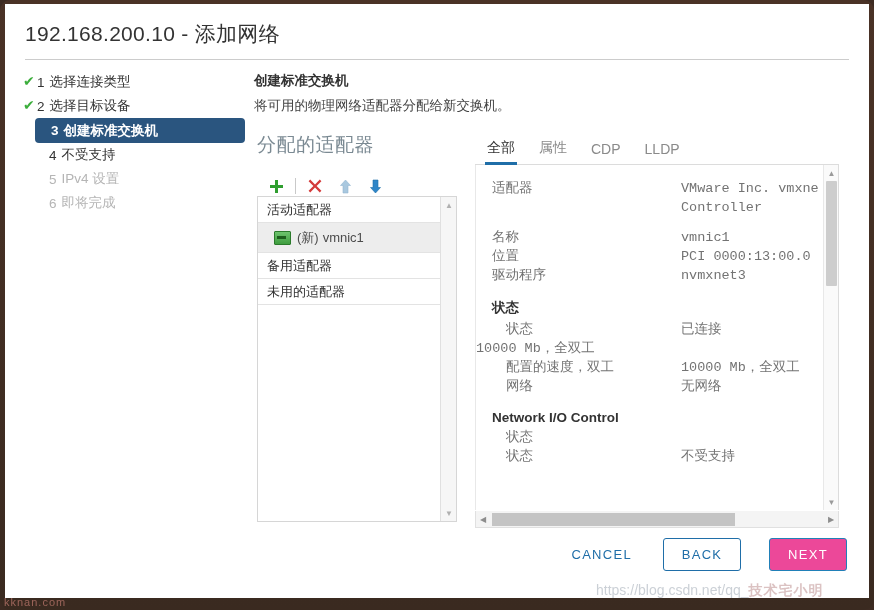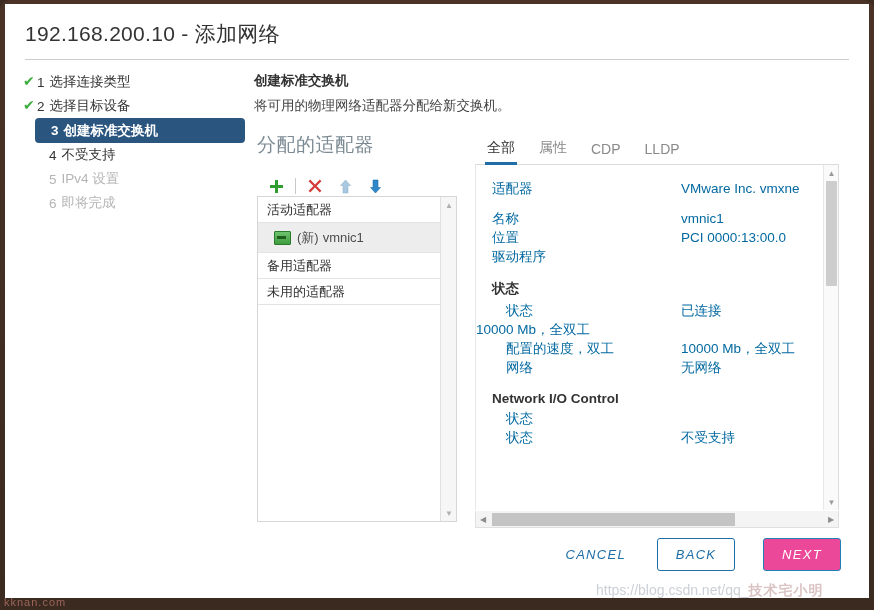--- a/index.html
+++ b/index.html
@@ -285,22 +285,23 @@
   }
   .d-sect {
     font-size: 13.5px;
     font-weight: bold;
     color: #333333;
     margin: 14px 0 3px 16px;
   }
   .d-row {
     display: flex;
     font-size: 13.5px;
-    color: #0369a1;
+    color: #737373;
     line-height: 19px;
+    font-family: Liberation Mono, monospace;
   }
   .d-row .k {
     width: 205px;
     padding-left: 16px;
     box-sizing: border-box;
     flex: none;
   }
   .d-row .k.indent { padding-left: 30px; }
   .d-row .v {
     flex: 1;
@@ -340,23 +341,22 @@
 
   
   .footer {
     position: absolute;
     left: 0; bottom: 22px;
     width: 864px;
     height: 44px;
     display: flex;
     justify-content: flex-end;
     align-items: center;
-    padding-right: 28px;
-    box-sizing: border-box;
-    font-style: italic;
+    padding-right: 22px;
+    box-sizing: border-box;
   }
   .btn {
     height: 33px;
     min-width: 78px;
     display: inline-flex;
     align-items: center;
     justify-content: center;
     font-size: 13px;
     letter-spacing: 1.3px;
     border-radius: 3px;
@@ -501,31 +501,36 @@
         <div class="tab">LLDP</div>
       </div>
 
       <div class="details-body">
         <div class="detail-inner">
 
           <div class="d-row">
             <div class="k">适配器</div>
             <div class="v">VMware Inc. vmxne</div>
           </div>
+          <div class="d-row">
+            <div class="k"></div>
+            <div class="v">Controller</div>
+          </div>
           <div class="d-gap"></div>
           <div class="d-row">
             <div class="k">名称</div>
             <div class="v">vmnic1</div>
           </div>
           <div class="d-row">
             <div class="k">位置</div>
             <div class="v">PCI 0000:13:00.0</div>
           </div>
           <div class="d-row">
             <div class="k">驱动程序</div>
+            <div class="v">nvmxnet3</div>
           </div>
 
           <div class="d-sect">状态</div>
           <div class="d-row">
             <div class="k indent">状态</div>
             <div class="v">已连接</div>
           </div>
           <div class="d-row">
             <div class="v">10000 Mb，全双工</div>
           </div>

